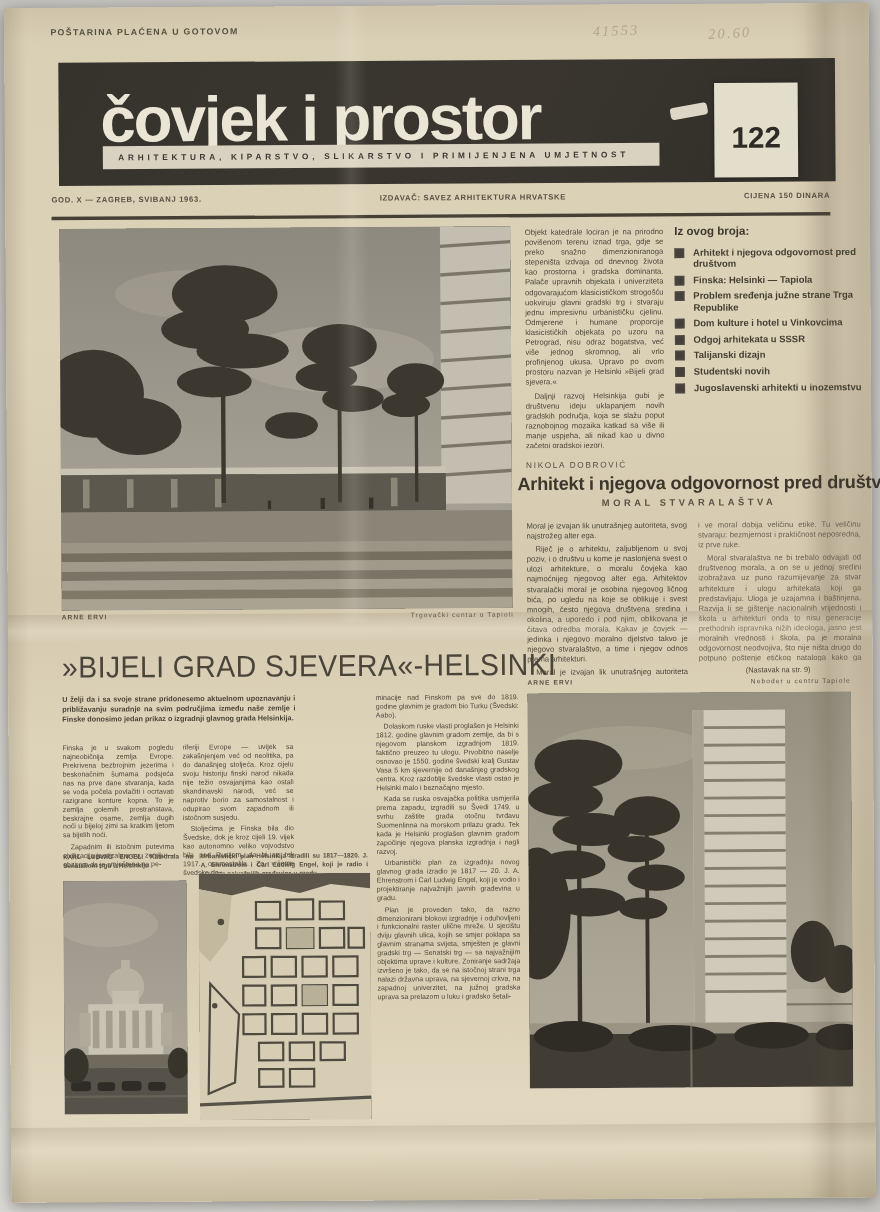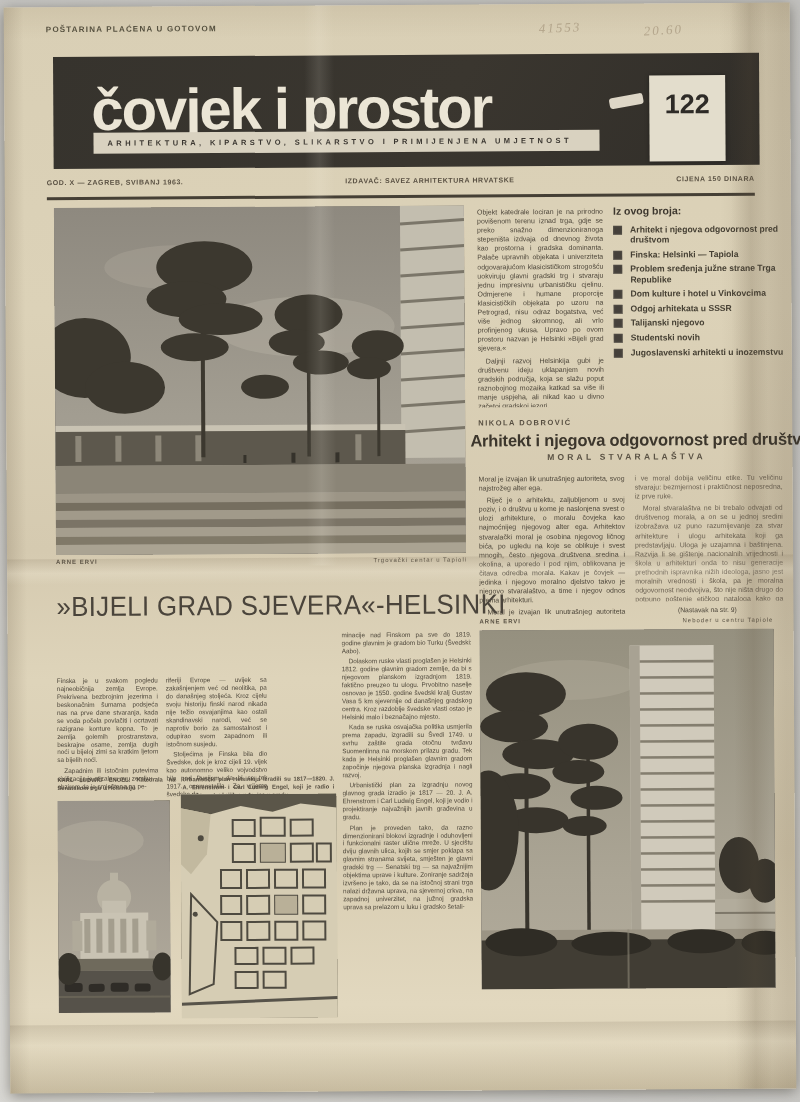--- a/index.html
+++ b/index.html
@@ -32,31 +32,31 @@
   .masthead{background:linear-gradient(120deg,#36332d 0%, #3a362f 55%, #312e29 100%);}
   .mast-title{
     font-weight:bold;font-size:58px;letter-spacing:-2px;color:#ebe5d5;
     line-height:1;white-space:nowrap;
   }
   .subtitle-bar{
     background:#d9d2c0;display:flex;align-items:center;
     font-size:7.5px;font-weight:bold;letter-spacing:3.4px;color:#3b3731;white-space:nowrap;
     padding-left:14px;
   }
-  .issue-box{background:#e3ddcc;box-shadow:0 0 4px rgba(0,0,0,0.35);display:flex;justify-content:center;}
+  .issue-box{background:#e3ddcc;box-shadow:0 0 4px rgba(0,0,0,0.35);display:flex;justify-content:center;align-items:center;}
   .issue-num{font-size:27px;font-weight:bold;color:#2e2b27;margin-top:14px;letter-spacing:0px;}
   .dash-mark{background:#ddd6c6;border-radius:3px;transform:rotate(-10deg);}
   .dateline{display:flex;justify-content:space-between;font-size:7px;font-weight:bold;letter-spacing:0.6px;color:#5a5143;}
   .rule{background:#453f35;}
   .toc-head{font-size:10.5px;font-weight:bold;color:#3d372e;}
   .toc-item{display:flex;margin-bottom:4.5px;}
   .toc-bullet{width:9px;height:9px;background:#45403a;margin:1px 8px 0 0;flex:0 0 9px;box-shadow:inset 0 0 2px #6a645a;}
   .toc-label{font-size:8.6px;font-weight:bold;line-height:1.18;color:#464034;}
   .continuation{text-align:center;font-size:6.8px;color:#4d463a;margin-top:5px;text-indent:0 !important;}
-  .author-line{font-size:7.5px;letter-spacing:1.5px;color:#574f41;font-weight:bold;}
+  .author-line{font-size:7.5px;letter-spacing:1.5px;color:#574f41;}
   .art2-title{font-size:16.5px;font-weight:bold;color:#3c362c;letter-spacing:-0.2px;white-space:nowrap;}
   .art2-sub{font-size:8.5px;font-weight:bold;letter-spacing:3.2px;color:#5a5244;text-align:center;}
   .faded{color:#6b6152;}
   .headline{
     font-size:27.5px;font-weight:400;color:#4a443b;letter-spacing:0.4px;white-space:nowrap;
     transform:scaleX(0.94);transform-origin:left center;
   }
   .intro-bold{font-size:6.6px;font-weight:bold;line-height:1.35;text-align:justify;color:#4a4337;}
   .tiny2{font-size:6.4px;line-height:1.24;text-align:justify;color:#4f483c;}
   .tiny2 p{margin:0 0 2.5px 0;text-indent:7px;}
@@ -189,21 +189,21 @@
     <div class="toc-item">
         <span class="toc-bullet"></span>
         <span class="toc-label">Dom kulture i hotel u Vinkovcima</span>
       </div>
     <div class="toc-item">
         <span class="toc-bullet"></span>
         <span class="toc-label">Odgoj arhitekata u SSSR</span>
       </div>
     <div class="toc-item">
         <span class="toc-bullet"></span>
-        <span class="toc-label">Talijanski njegovo</span>
+        <span class="toc-label">Talijanski dizajn</span>
       </div>
     <div class="toc-item">
         <span class="toc-bullet"></span>
         <span class="toc-label">Studentski novih</span>
       </div>
     <div class="toc-item">
         <span class="toc-bullet"></span>
         <span class="toc-label">Jugoslavenski arhitekti u inozemstvu</span>
       </div>
   </div>
@@ -286,20 +286,21 @@
           <ellipse cx="130" cy="314" rx="40" ry="12"></ellipse>
           <ellipse cx="220" cy="312" rx="34" ry="12"></ellipse>
           <ellipse cx="284" cy="314" rx="24" ry="12"></ellipse>
       </g>
       <line x1="147" y1="300" x2="147" y2="359" stroke="#8d8777" stroke-width="2" opacity="0.6"></line>
     </svg>
   </div>
 
   <div class="abs headline" style="left:49px;top:584px;">»BIJELI GRAD SJEVERA«-HELSINKI</div>
 
+  <div class="abs intro-bold" style="left:49px;top:626px;width:212px;">U želji da i sa svoje strane pridonesemo aktuelnom upoznavanju i približavanju suradnje na svim područjima između naše zemlje i Finske donosimo jedan prikaz o izgradnji glavnog grada Helsinkija.</div>
 
   <div class="abs tiny2 col" style="left:49px;top:670px;width:101px;height:120px;">
     <p>Finska je u svakom pogledu najneobičnija zemlja Evrope. Prekrivena bezbrojnim jezerima i beskonačnim šumama podsjeća nas na prve dane stvaranja, kada se voda počela povlačiti i ocrtavati razigrane konture kopna. To je zemlja golemih prostranstava, beskrajne osame, zemlja dugih noći u bijeloj zimi sa kratkim ljetom sa bijelih noći.</p>
     <p>Zapadnim ili istočnim putevima civilizacija je stizala u ovu zemlju — obzirom da je smještena na pe-</p>
   </div>
   <div class="abs tiny2 col" style="left:158px;top:670px;width:101px;height:120px;">
     <p>riferiji Evrope — uvijek sa zakašnjenjem već od neolitika, pa do današnjeg stoljeća. Kroz cijelu svoju historiju finski narod nikada nije težio osvajanjima kao ostali skandinavski narodi, već se naprotiv borio za samostalnost i odupirao svom zapadnom ili istočnom susjedu.</p>
     <p>Stoljećima je Finska bila dio Švedske, dok je kroz cijeli 19. vijek kao autonomno veliko vojvodstvo bila pod Rusijom, da bi se tek 1917. osamostalila. Za vrijeme švedske do-</p>
   </div>
   <div class="abs tiny2 col" style="left:334px;top:626px;width:130px;height:414px;">

